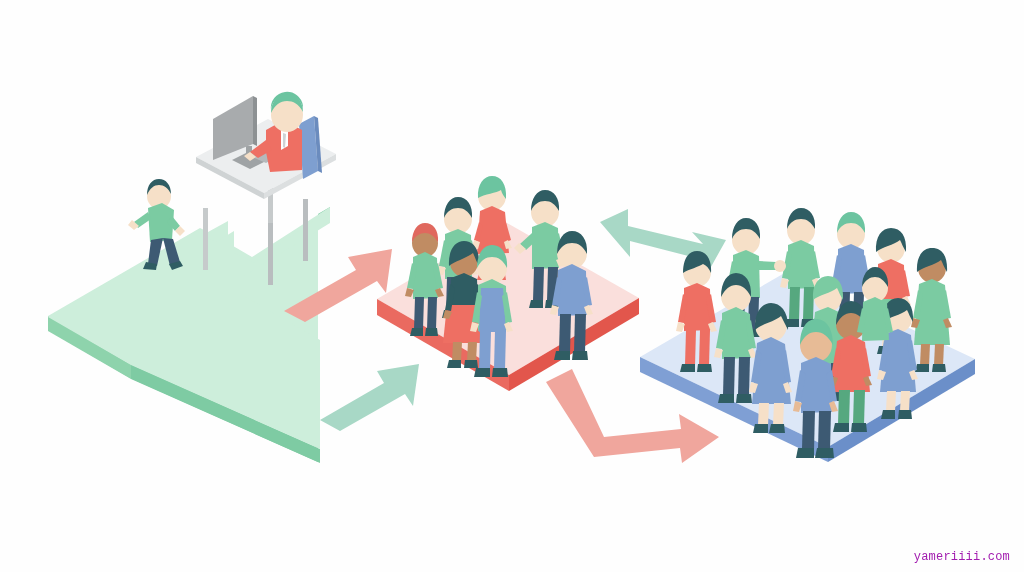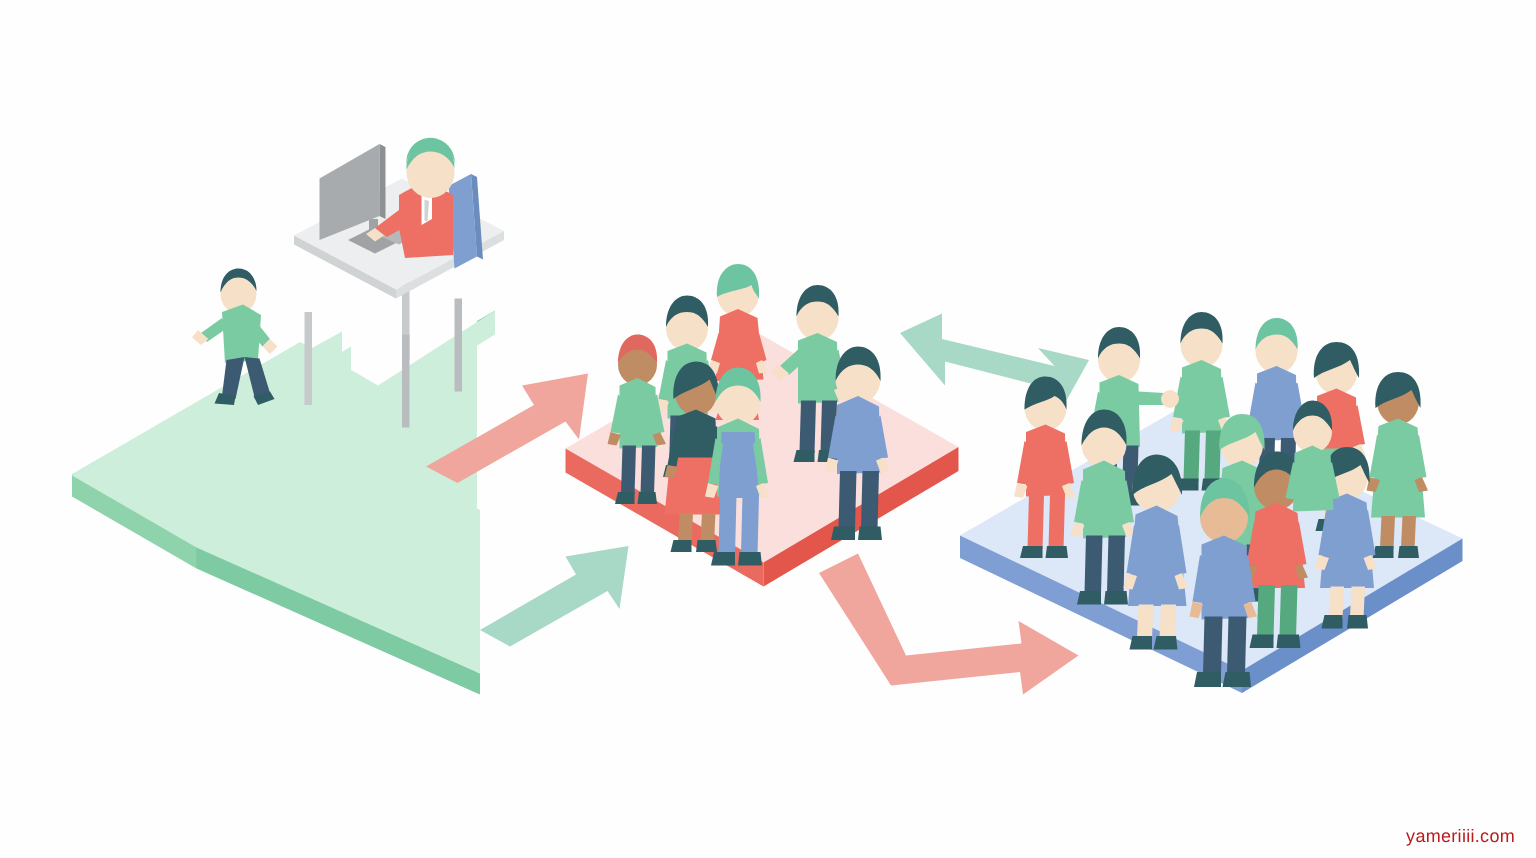--- a/index.html
+++ b/index.html
@@ -1,20 +1,20 @@
 <!DOCTYPE html>
 <html><head>
 <meta charset="utf-8">
 <style>
   html,body{margin:0;padding:0;background:#ffffff;}
   body{width:1024px;height:572px;overflow:hidden;font-family:"Liberation Sans",sans-serif;}
   #scene{position:relative;width:1024px;height:572px;background:#fefefe;}
   #scene svg{display:block;}
-  #watermark{position:absolute;right:14px;bottom:8px;font-family:Liberation Sans, sans-serif;
-    font-size:12px;color:#b91c1c;letter-spacing:.2px;user-select:none;}
+  #watermark{position:absolute;right:14px;bottom:8px;font-family:Liberation Mono, monospace;
+    font-size:12px;color:#a21caf;letter-spacing:.2px;user-select:none;}
 </style>
 </head>
 <body>
 
 <div id="scene">
 
 <svg width="1024" height="572" viewBox="0 0 1024 572" xmlns="http://www.w3.org/2000/svg">
 
   <defs>
 

